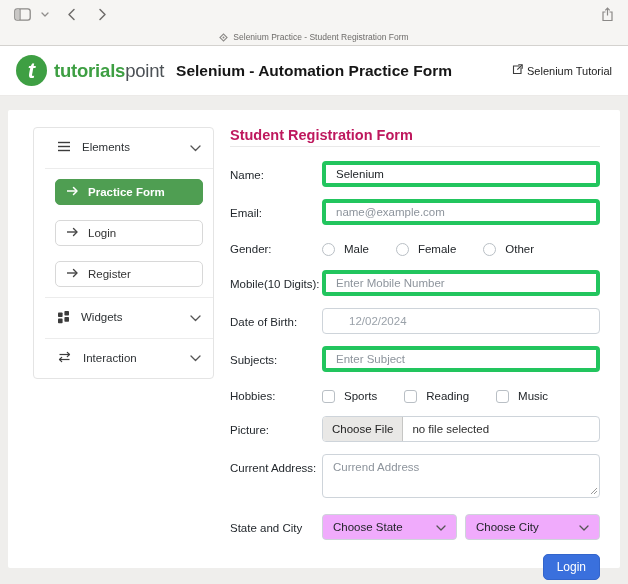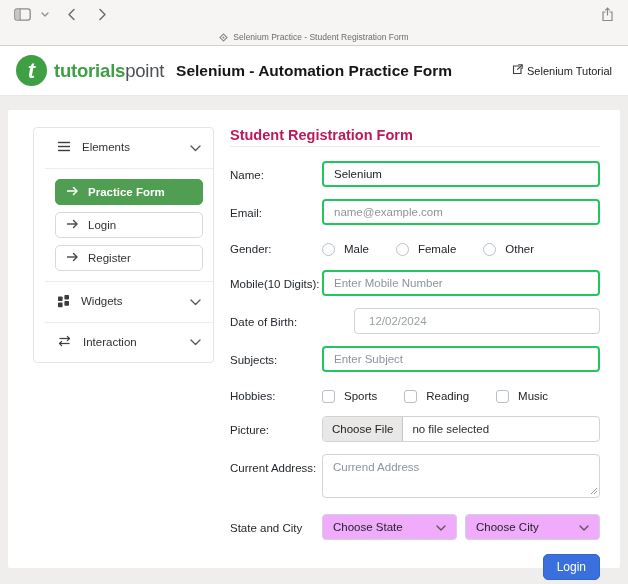--- a/index.html
+++ b/index.html
@@ -39,40 +39,40 @@
     padding:17px 20px 0 25px; border-radius:2px; }
 
   
   .accordion { width:181px; flex:none; border:1px solid #e4e4e4; border-radius:4px;
     align-self:flex-start;padding-left:11px; }
   .acc-header { display:flex; align-items:center; gap:11px; padding:12px 12px;
     border-bottom:1px solid #ececec; font-size:11.5px; color:#2e3235; cursor:pointer; }
   .acc-header:last-child { border-bottom:none; }
   .acc-header .label { flex:1; line-height:1.35; }
   .sub-list { padding:10px 10px; border-bottom:1px solid #ececec; display:flex;
-    flex-direction:column; gap:7px; }
+    flex-direction:column; gap:15px; }
   .sub-btn { display:flex; align-items:center; gap:9px; border:1px solid #d8d8d8; border-radius:5px;
     padding:6px 10px; font-size:11.5px; color:#333; background:#fff; cursor:pointer; }
   .sub-btn.active { background:#4F9E52; border-color:#4F9E52; color:#fff; font-weight:bold; }
   .sub-btn svg { flex:none; }
 
   
   .form-col { flex:1; margin-left:16px; }
   .form-title { font-size:14.5px; font-weight:bold; color:#be185d; padding-bottom:3px;
     border-bottom:1px solid #e9e9e9; margin-bottom:14px; }
   .row { display:flex; margin-bottom:12px; }
   .row .flabel { width:92px; flex:none; font-size:11.5px; color:#24292e; padding-top:6px;
     line-height:1.45; }
   .row.inline .flabel { padding-top:1px; }
   .ctrl { flex:1; }
-  .tinput { width:100%; height:26px; border:2px solid #22c55e; border-radius:4px; padding:0 10px;
+  .tinput { width:100%; height:26px; border:4px solid #22c55e; border-radius:4px; padding:0 10px;
     font-size:11.5px; color:#212529; font-family:"Liberation Sans",sans-serif; background:#fff; }
   .tinput::placeholder { color:#8d949c; opacity:1; }
-  .dob { height:26px; border:1px solid #ced4da; border-radius:4px; padding:0 14px; display:flex;
-    align-items:center; font-size:11.5px; color:#9aa1a9;margin-left:32px; }
+  .dob { height:26px; border:1px solid #ced4da; border-radius:4px; padding:0 26px; display:flex;
+    align-items:center; font-size:11.5px; color:#9aa1a9; }
   .opt-row { display:flex; align-items:center; padding-top:4px; }
   .opt { display:flex; align-items:center; margin-right:27px; cursor:pointer; }
   .radio { width:13px; height:13px; border:1px solid #b9bfc5; border-radius:50%; background:#fff;
     flex:none; }
   .checkbox { width:13px; height:13px; border:1px solid #b9bfc5; border-radius:3px; background:#fff;
     flex:none; }
   .opt-label { font-size:11.5px; color:#212529; margin-left:9px; }
   .file-ctrl { display:flex; align-items:center; height:26px; border:1px solid #ced4da;
     border-radius:4px; overflow:hidden; background:#fff; cursor:pointer; }
   .file-btn { height:100%; display:flex; align-items:center; padding:0 9px; background:#e9e8e6;

